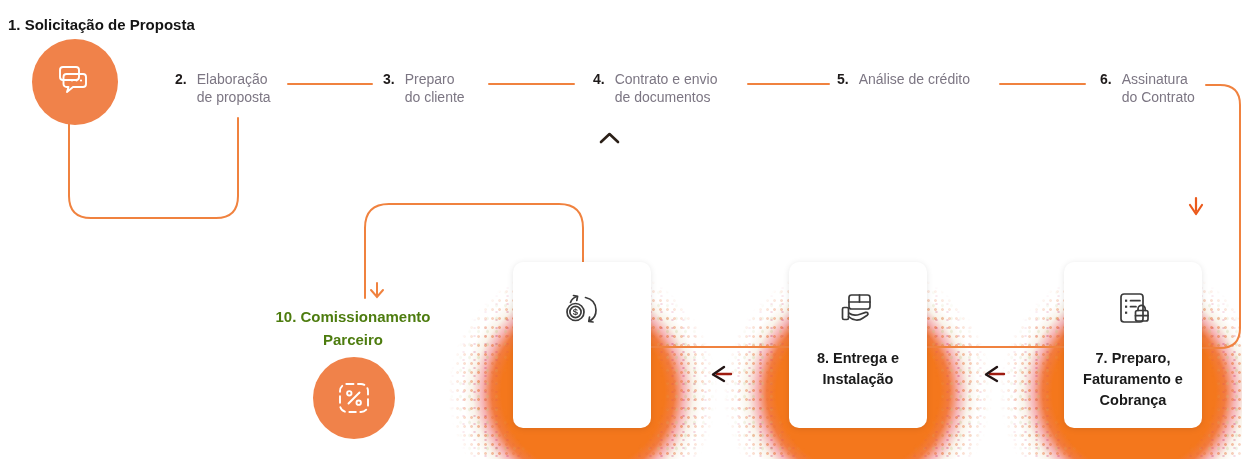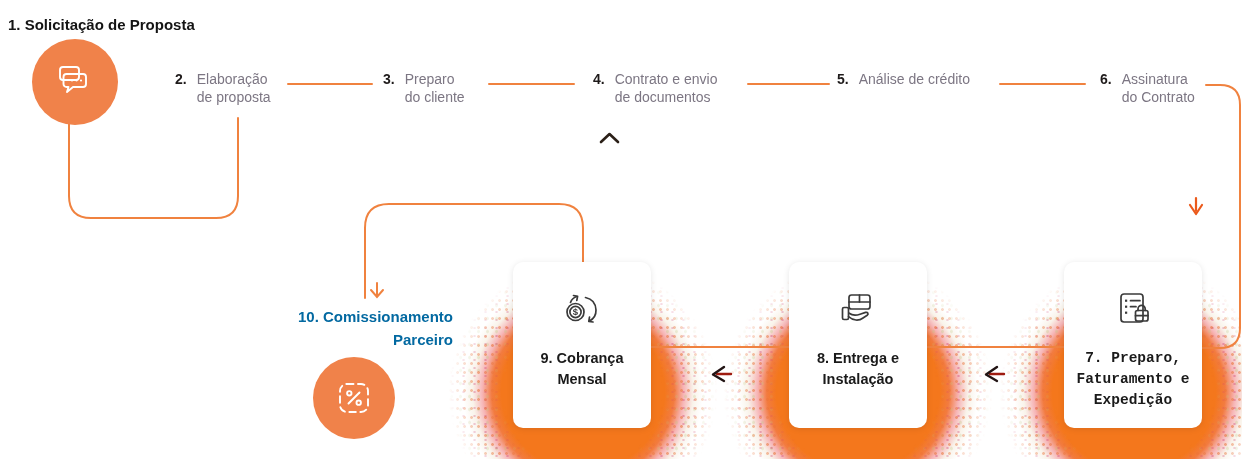--- a/index.html
+++ b/index.html
@@ -59,29 +59,29 @@
   .circle1{left:32px;top:39px;width:86px;height:86px;}
   .circle10{left:313px;top:357px;width:82px;height:82px;}
 
   
   .card{
     position:absolute;top:262px;width:138px;height:166px;background:#fff;
     border-radius:10px;box-shadow:0 1px 6px rgba(0,0,0,.10);
     display:flex;flex-direction:column;align-items:center;
     padding-top:24px;box-sizing:border-box;z-index:3;
   }
-  .card7{left:1064px;font-family:Liberation Mono, monospace;} .card8{left:789px;} .card9{left:513px;}
+  .card7{left:1064px;} .card8{left:789px;} .card9{left:513px;}
   .card .cicon{height:48px;display:flex;align-items:center;justify-content:center;margin-bottom:14px;}
   .card-title{font-size:14.5px;font-weight:700;color:#1A1A1A;line-height:21px;text-align:center;}
   .card-title div{white-space:nowrap;}
 
   
   .step10-label{
-    position:absolute;left:253px;top:305px;width:200px;text-align:right;
-    font-size:15px;font-weight:700;color:#0369a1;line-height:23px;z-index:4;
+    position:absolute;left:253px;top:305px;width:200px;text-align:center;
+    font-size:15px;font-weight:700;color:#4d7c0f;line-height:23px;z-index:4;
   }
   .icon-stroke{stroke:#3A3A3A;stroke-width:1.7;fill:none;stroke-linecap:round;stroke-linejoin:round;}
   .icon-white{stroke:#FFFFFF;stroke-width:1.9;fill:none;stroke-linecap:round;stroke-linejoin:round;}
 </style>
 </head>
 <body>
 
 <div class="canvas">
 
   <div class="glow glow7"></div>
@@ -183,21 +183,21 @@
         <path class="icon-stroke" d="M21.5,14.7 H31"></path>
         <path class="icon-stroke" d="M21.5,20.7 H27"></path>
         <path class="icon-stroke" d="M29,24.5 v-1.6 a3.6,3.6 0 0 1 7.2,0 v1.6"></path>
         <rect class="icon-stroke" x="26.5" y="24.5" width="12.5" height="10.5" rx="2" fill="#fff"></rect>
         <path class="icon-stroke" d="M26.5,29.7 H39"></path>
       </svg>
     </div>
     <div class="card-title">
       <div>7. Preparo,</div>
       <div>Faturamento e</div>
-      <div>Expedição</div>
+      <div>Cobrança</div>
     </div>
   </div>
 
   <div class="card card8">
     <div class="cicon">
       <svg width="48" height="48" viewBox="0 0 48 48">
         <rect class="icon-stroke" x="15" y="9" width="21" height="14" rx="2.5"></rect>
         <path class="icon-stroke" d="M25.5,9 V16"></path>
         <path class="icon-stroke" d="M15,16 H36"></path>
         <rect class="icon-stroke" x="8.5" y="21.5" width="6" height="12" rx="1.5"></rect>
@@ -215,24 +215,20 @@
       <svg width="48" height="48" viewBox="0 0 48 48">
         <circle class="icon-stroke" cx="17.5" cy="26" r="8.5"></circle>
         <circle class="icon-stroke" cx="17.5" cy="26" r="5.6"></circle>
         <text x="17.5" y="29.4" font-size="9.5" font-weight="700" fill="#3A3A3A" text-anchor="middle" font-family="'Liberation Sans',sans-serif" stroke="none">$</text>
         <path class="icon-stroke" d="M27.5,11.5 Q37.5,13.5 38,24 Q38.2,31.5 31.5,35"></path>
         <path class="icon-stroke" d="M31.5,31.2 L30.8,35.3 L35,36"></path>
         <path class="icon-stroke" d="M12.5,16.5 Q14,12 19,10.5"></path>
         <path class="icon-stroke" d="M15.5,9.5 L19.6,10.3 L18.8,14.3"></path>
       </svg>
     </div>
-    <div class="card-title">
-      <div>9. Cobrança</div>
-      <div>Mensal</div>
-    </div>
   </div>
 
   <div class="step10-label">
     <div>10. Comissionamento</div>
     <div>Parceiro</div>
   </div>
 
   <div class="circle circle10">
     <svg width="42" height="42" viewBox="0 0 42 42">
       <rect class="icon-white" x="7" y="7" width="28" height="28" rx="7" stroke-dasharray="6.5 4.5"></rect>

